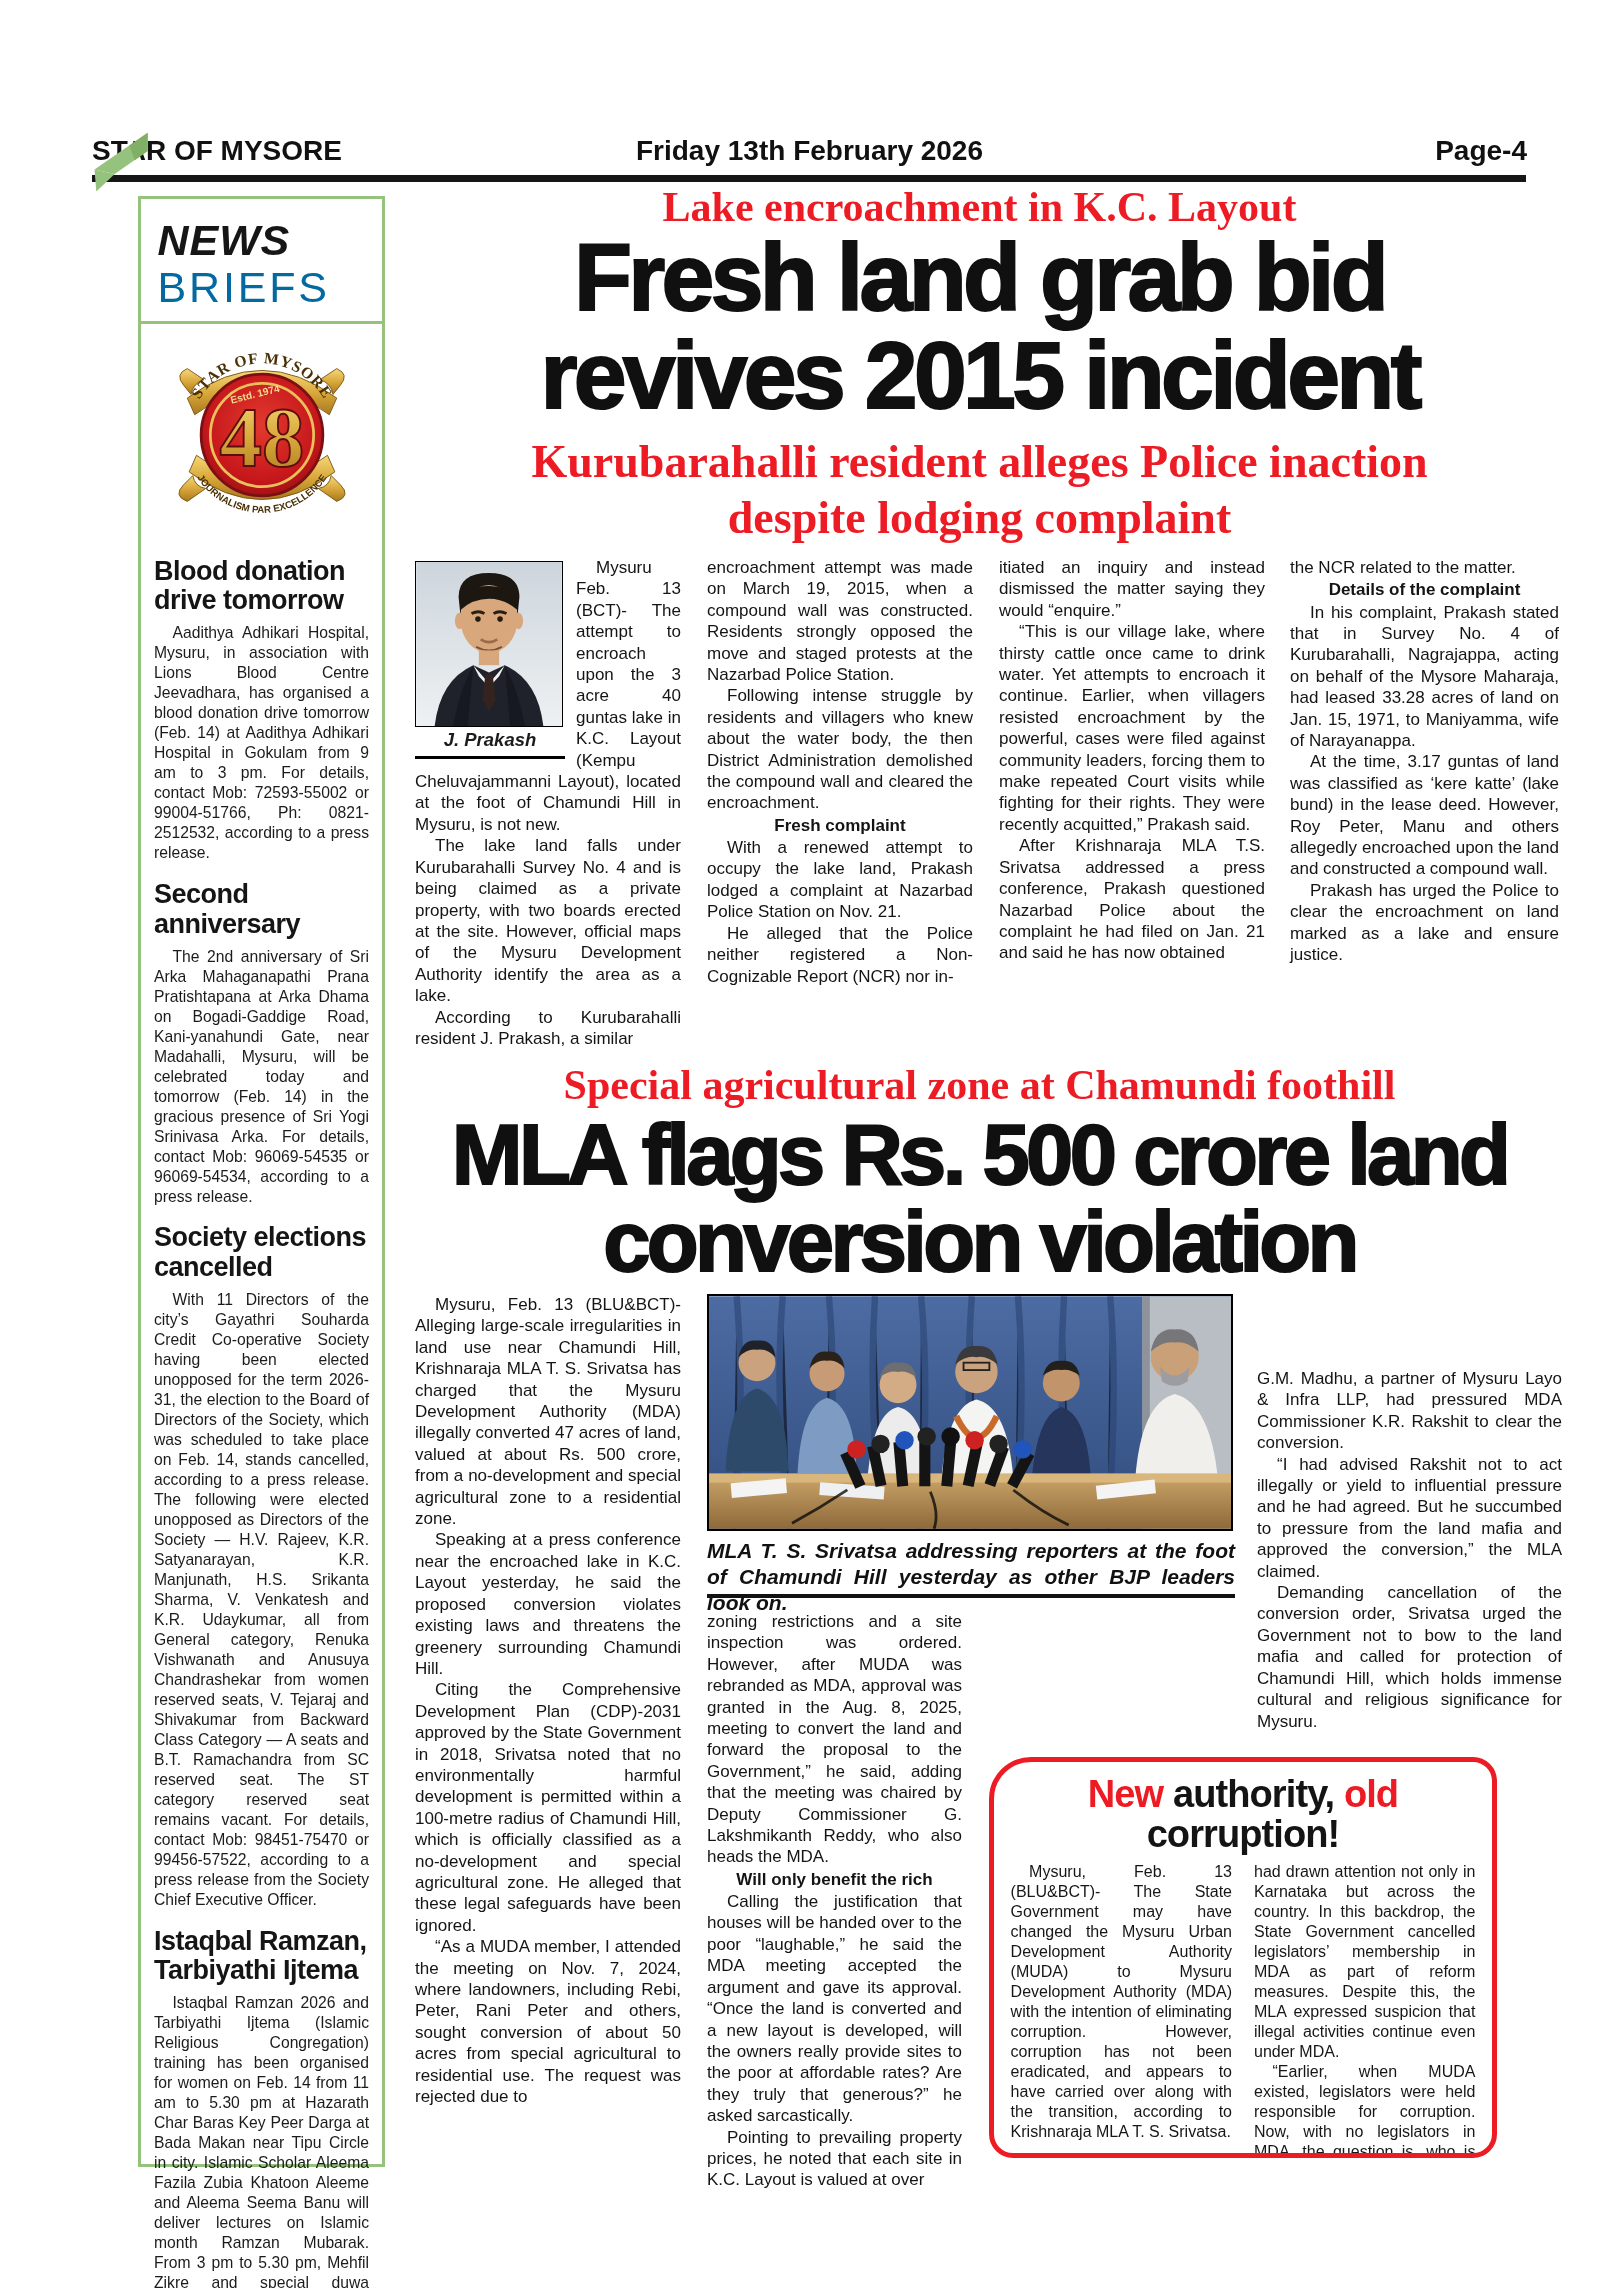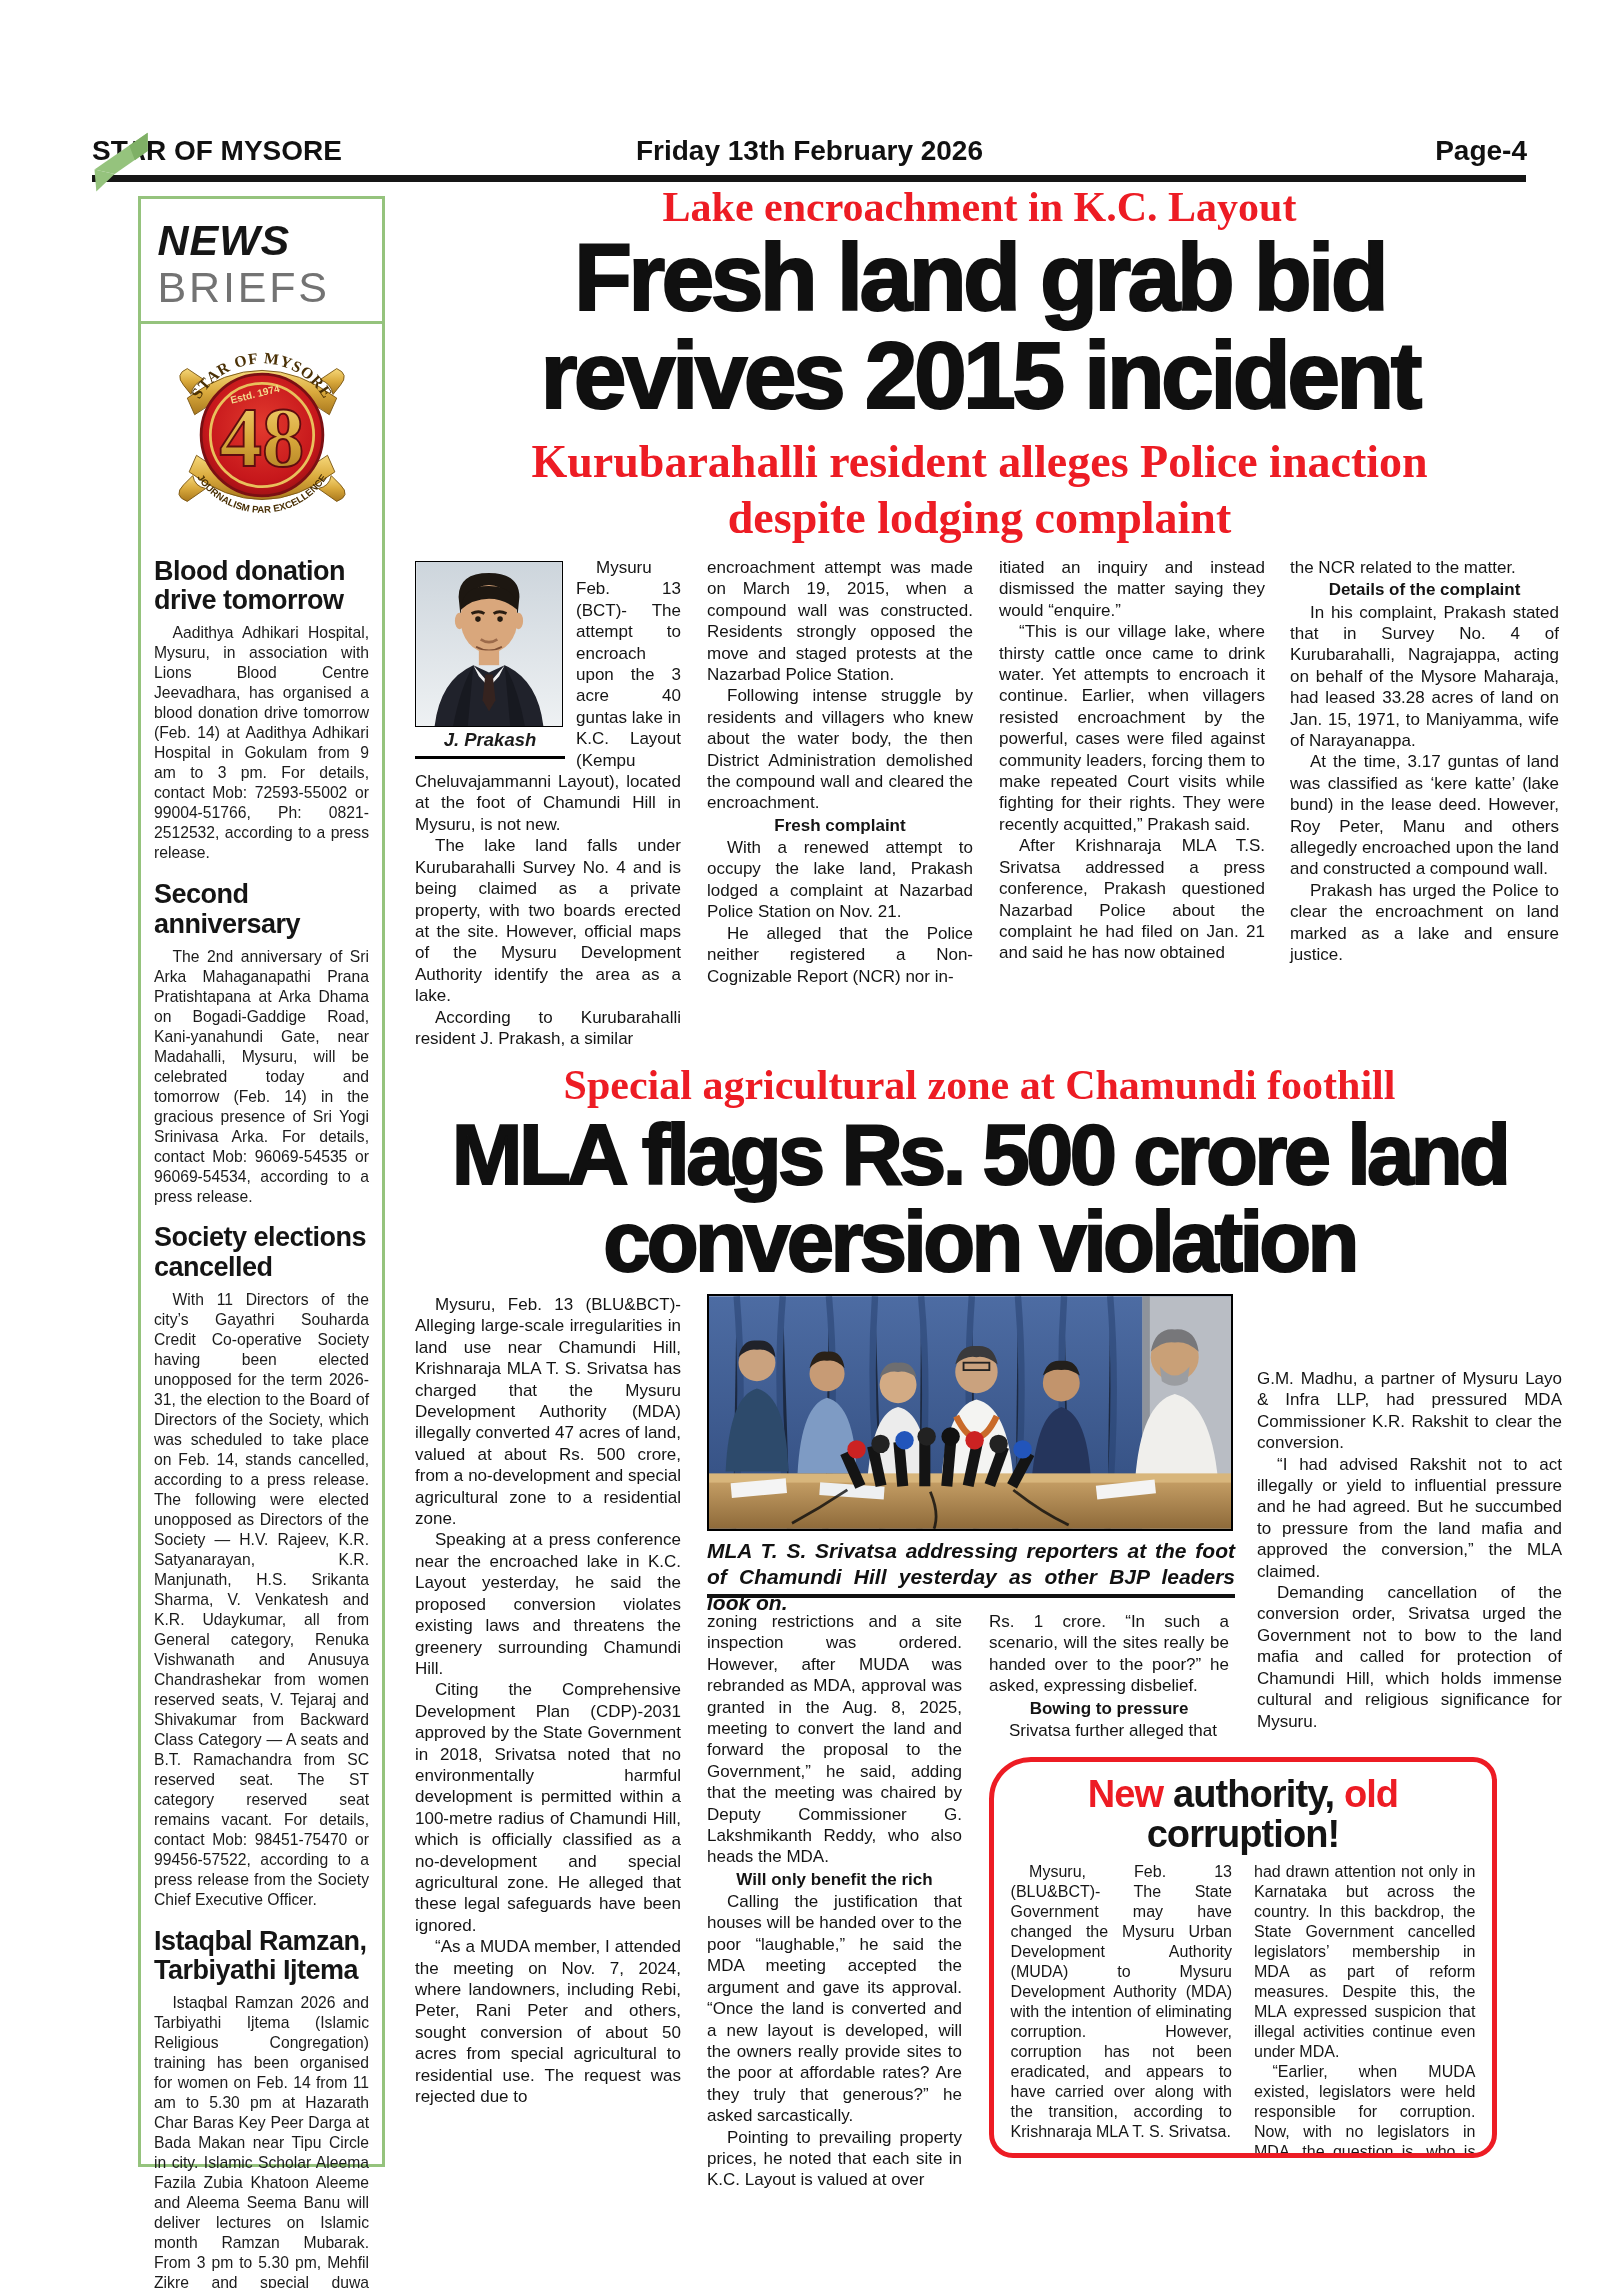--- a/index.html
+++ b/index.html
@@ -8,21 +8,21 @@
   .abs{position:absolute;}
 
   
   .hdr{top:135px;font-size:28px;font-weight:bold;color:#111;white-space:nowrap;}
   .hdr-rule{left:92px;width:1434px;top:175px;height:6.5px;background:#161616;}
 
   
   .sidebar{left:138px;top:196px;width:247px;height:1971px;border:3.7px solid #95c37d;box-sizing:border-box;background:#fff;}
   .nb-head{padding:18.5px 16.6px 9.2px 16.6px;border-bottom:3.7px solid #95c37d;}
   .nb-news{font-size:43px;font-weight:bold;letter-spacing:0.9px;line-height:1.05;color:#161616;font-style:italic;}
-  .nb-briefs{font-size:43px;font-weight:normal;letter-spacing:2.8px;line-height:1.15;color:#737373;}
+  .nb-briefs{font-size:43px;font-weight:normal;letter-spacing:2.8px;line-height:1.15;color:#0369a1;}
   .nb-logo{text-align:center;padding:13px 0 3.7px 0;}
   .brief{padding:0 13px;}
   .brief h3{font-size:27px;font-weight:700;line-height:1.1;margin:16.6px 0 7.4px 0;color:#151515;letter-spacing:-0.5px;}
   .brief p{font-size:15.7px;line-height:20px;text-align:justify;margin:0;text-indent:18.5px;color:#1b1b1b;}
 
   
   .kicker{left:397px;width:1165px;text-align:center;font-family:"Liberation Serif",serif;
           font-weight:bold;color:#ed1c24;font-size:42px;line-height:1.05;}
   .headline{left:397px;width:1165px;text-align:center;font-weight:bold;color:#101010;
             letter-spacing:-3.7px;line-height:0.98;-webkit-text-stroke:2px #101010;}
@@ -293,25 +293,20 @@
   <div class="abs press-cap">MLA T. S. Srivatsa addressing reporters at the foot of Chamundi Hill yesterday as other BJP leaders look on.</div>
   <div class="abs press-rule"></div>
 
   <div class="abs col" style="left:707px;top:1611px;width:255px;height:554px;">
     <p class="noind">zoning restrictions and a site inspection was ordered. However, after MUDA was rebranded as MDA, approval was granted in the Aug. 8, 2025, meeting to convert the land and forward the proposal to the Government,” he said, adding that the meeting was chaired by Deputy Commissioner G. Lakshmikanth Reddy, who also heads the MDA.</p>
     <p class="bsub">Will only benefit the rich</p>
     <p>Calling the justification that houses will be handed over to the poor “laughable,” he said the MDA meeting accepted the argument and gave its approval. “Once the land is converted and a new layout is developed, will the owners really provide sites to the poor at affordable rates? Are they truly that generous?” he asked sarcastically.</p>
     <p>Pointing to prevailing property prices, he noted that each site in K.C. Layout is valued at over</p>
   </div>
 
-  <div class="abs col" style="left:989px;top:1611px;width:240px;height:144px;">
-    <p class="noind">Rs. 1 crore. “In such a scenario, will the sites really be handed over to the poor?” he asked, expressing disbelief.</p>
-    <p class="bsub">Bowing to pressure</p>
-    <p>Srivatsa further alleged that</p>
-  </div>
 
   <div class="abs col" style="left:1257px;top:1368px;width:305px;height:443px;">
     <p class="noind">G.M. Madhu, a partner of Mysuru Layo &amp; Infra LLP, had pressured MDA Commissioner K.R. Rakshit to clear the conversion.</p>
     <p>“I had advised Rakshit not to act illegally or yield to influential pressure and he had agreed. But he succumbed to pressure from the land mafia and approved the conversion,” the MLA claimed.</p>
     <p>Demanding cancellation of the conversion order, Srivatsa urged the Government not to bow to the land mafia and called for protection of Chamundi Hill, which holds immense cultural and religious significance for Mysuru.</p>
   </div>
 
   <div class="abs redbox">
     <div class="redbox-title">
       <span class="red">New</span><span> authority, </span><span class="red">old</span><span> corruption!</span>

